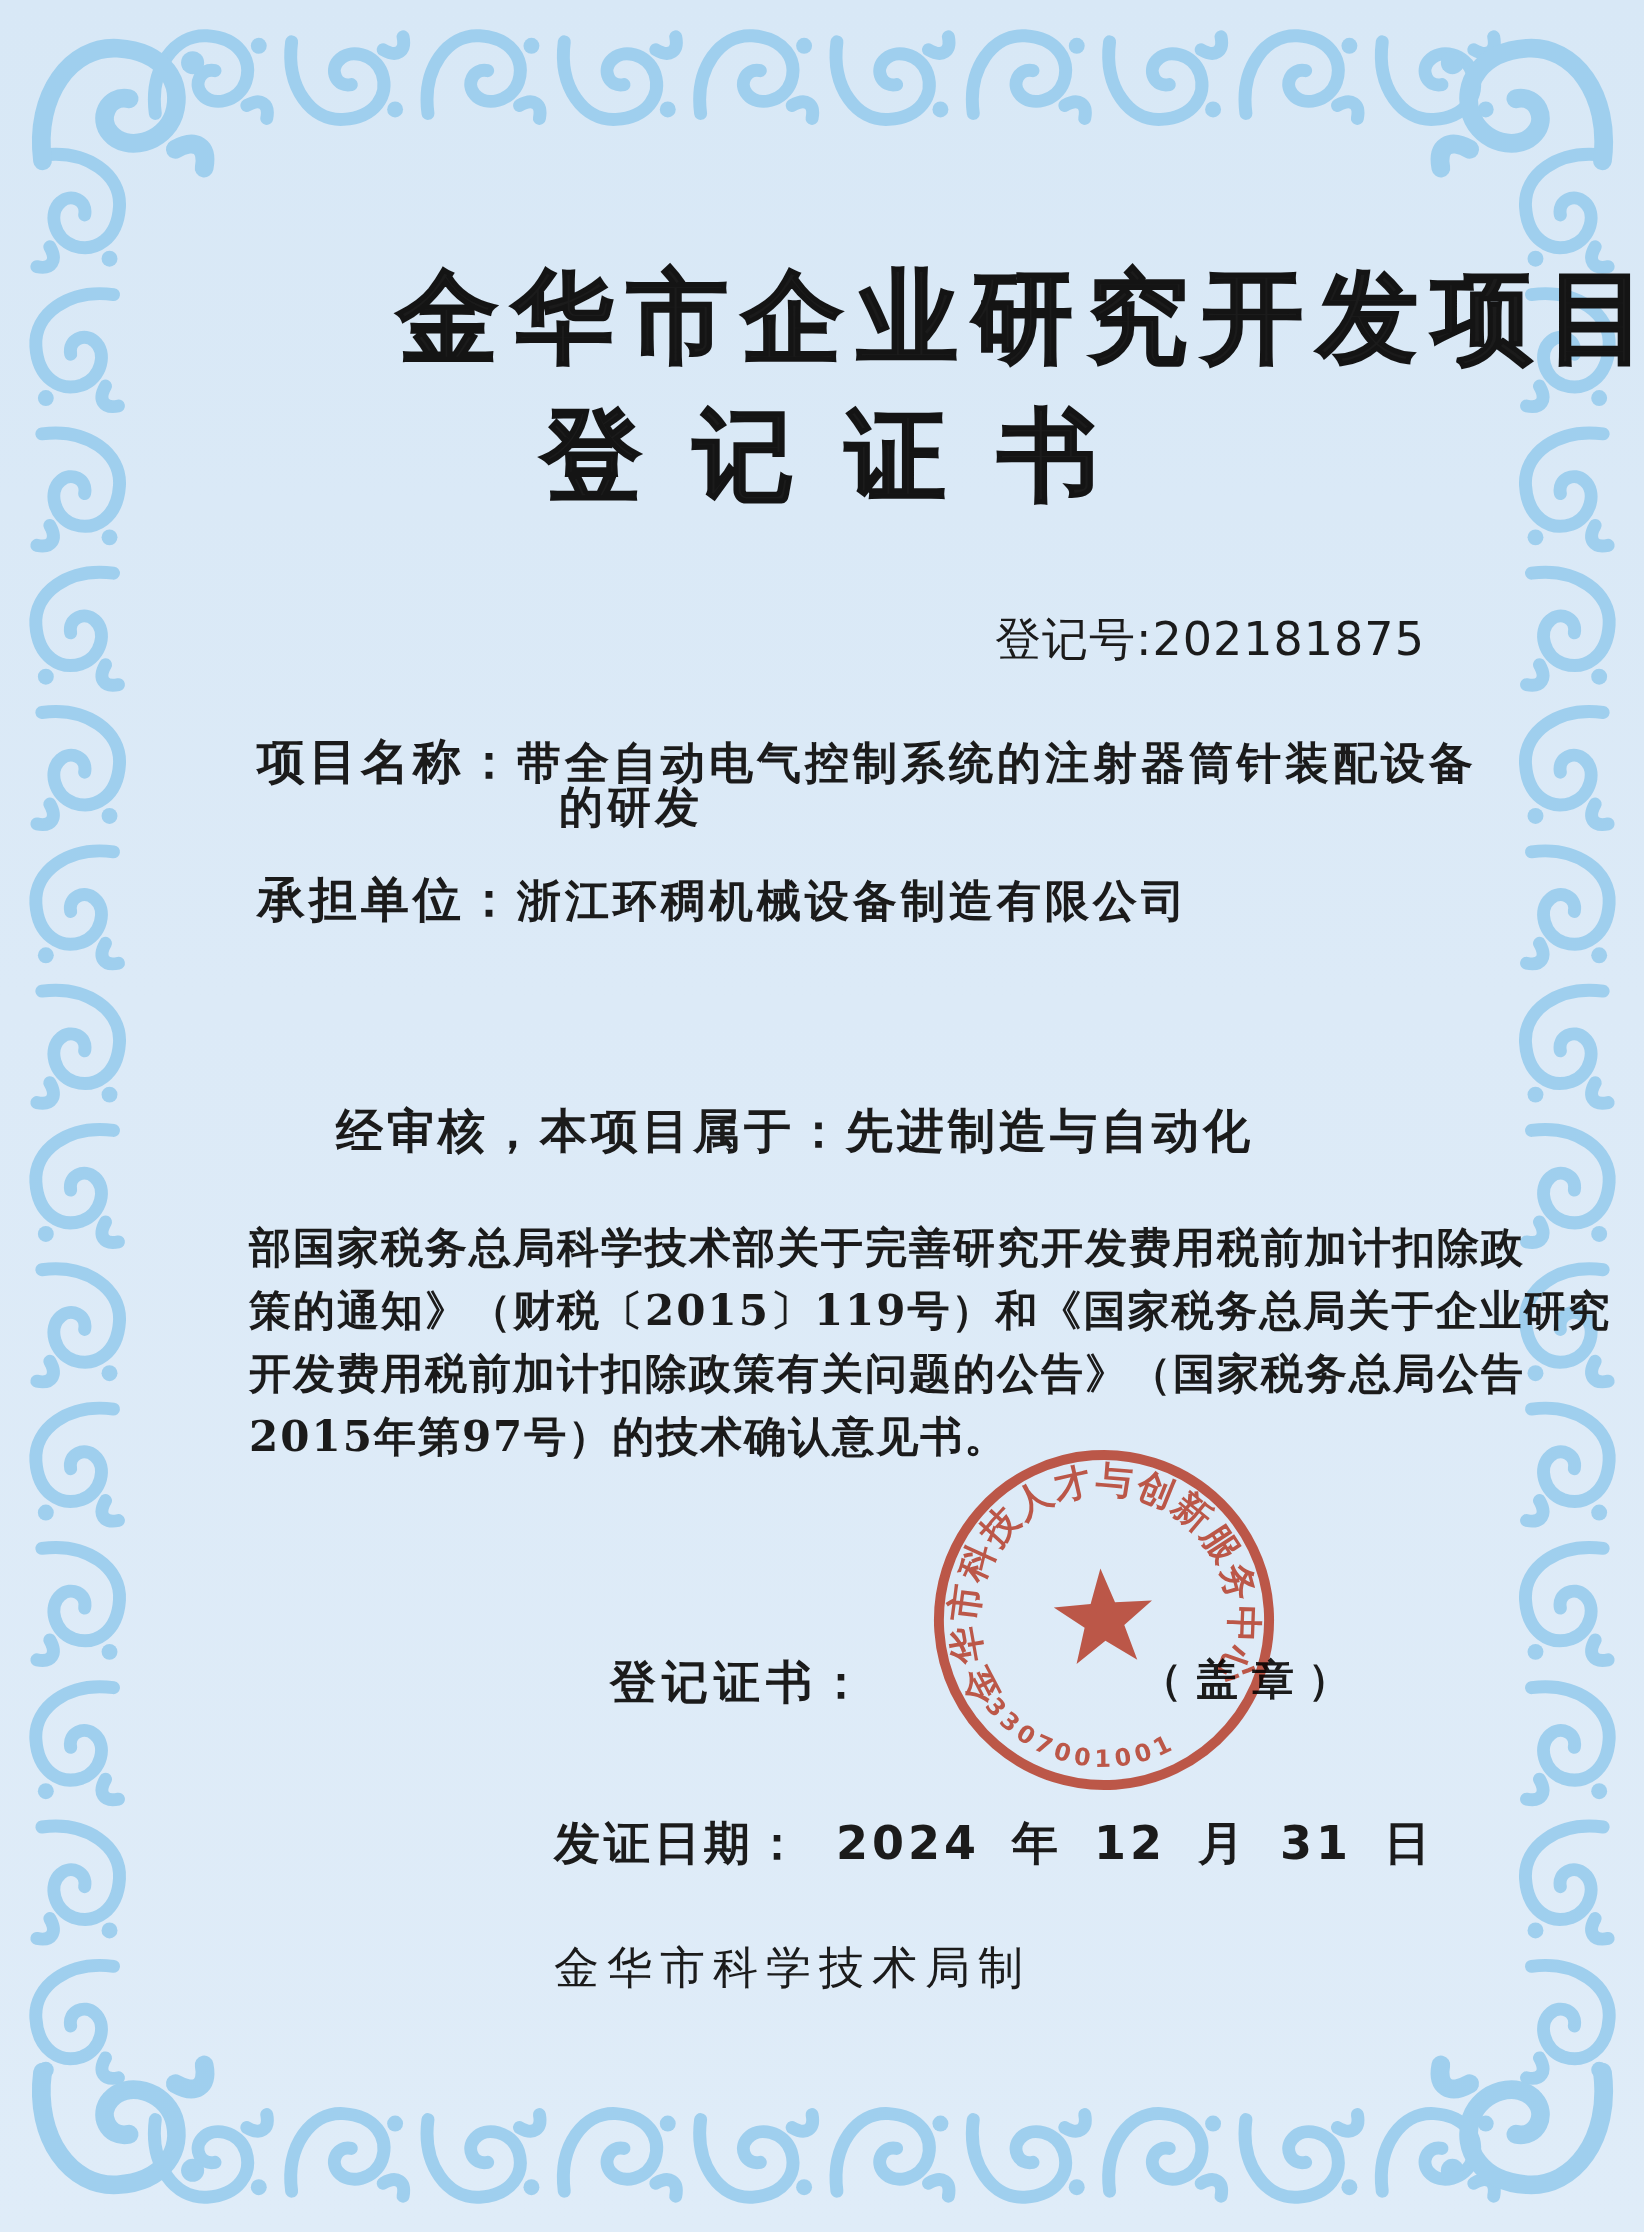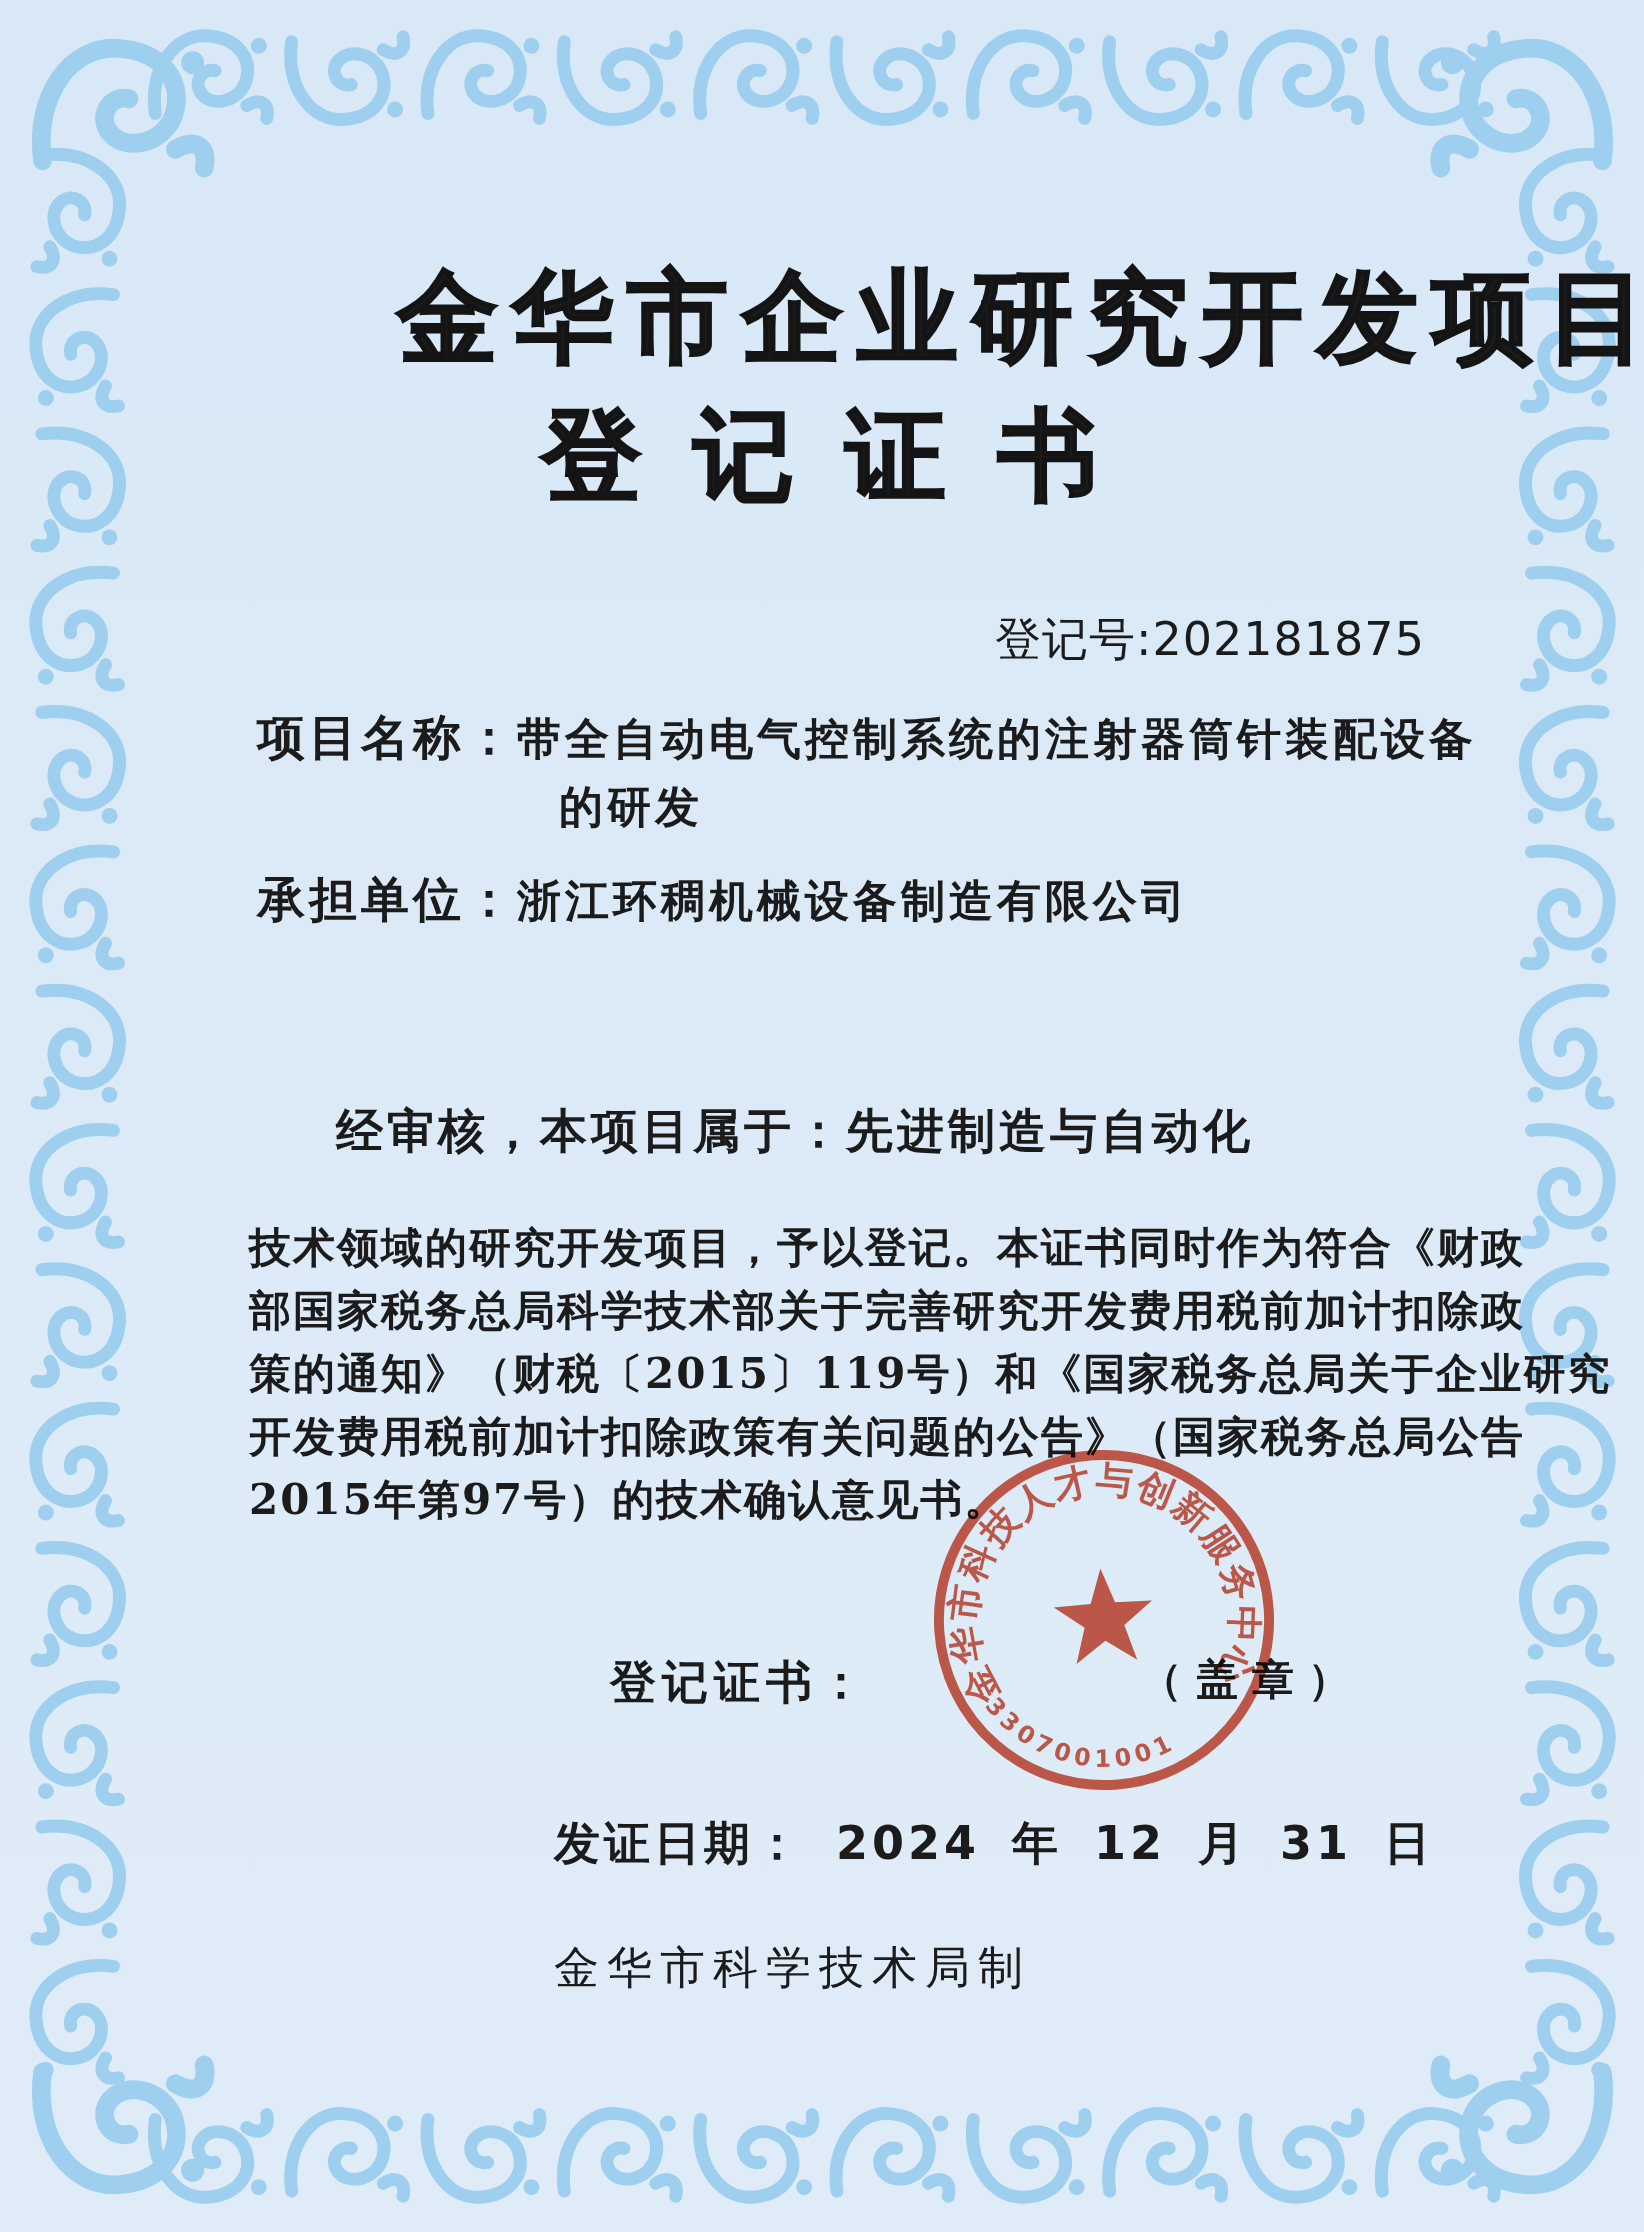--- a/index.html
+++ b/index.html
@@ -37,21 +37,21 @@
     position:absolute;left:995px;top:609px;
     font-size:46px;font-weight:500;letter-spacing:1px;
   }
   .field-row{position:absolute;white-space:nowrap;}
   .field-label{
     font-family:"DejaVu Serif","Liberation Serif",serif;
     font-weight:900;font-size:48px;letter-spacing:4px;
   }
   .field-value{font-weight:700;font-size:44px;letter-spacing:4px;}
 
-  .row-project{left:257px;top:706px;text-align:right;}
+  .row-project{left:257px;top:730px;text-align:right;}
   .project-line2{
     position:absolute;left:527px;top:778px;
     font-weight:700;font-size:44px;letter-spacing:4px;margin-left:32px;
   }
   .row-undertaker{left:257px;top:868px;}
   .row-review{left:336px;top:1100px;}
   .row-review .field-label{font-size:47px;}
   .row-review .field-value{font-size:47px;}
 
   .body-par{
@@ -175,21 +175,20 @@
 
   <div class="field-row row-undertaker">
     <span class="field-label">承担单位：</span><span class="field-value">浙江环稠机械设备制造有限公司</span>
   </div>
 
   <div class="field-row row-review">
     <span class="field-label">经审核，本项目属于：</span><span class="field-value">先进制造与自动化</span>
   </div>
 
   <div class="body-par">
-    <div class="body-line">技术领域的研究开发项目，予以登记。本证书同时作为符合《财政</div>
     <div class="body-line">部国家税务总局科学技术部关于完善研究开发费用税前加计扣除政</div>
     <div class="body-line">策的通知》（财税〔2015〕119号）和《国家税务总局关于企业研究</div>
     <div class="body-line">开发费用税前加计扣除政策有关问题的公告》（国家税务总局公告</div>
     <div class="body-line">2015年第97号）的技术确认意见书。</div>
   </div>
 
   <div class="issuer-row">登记证书：</div>
 
   <div class="stamp-note">（盖章）</div>
 

